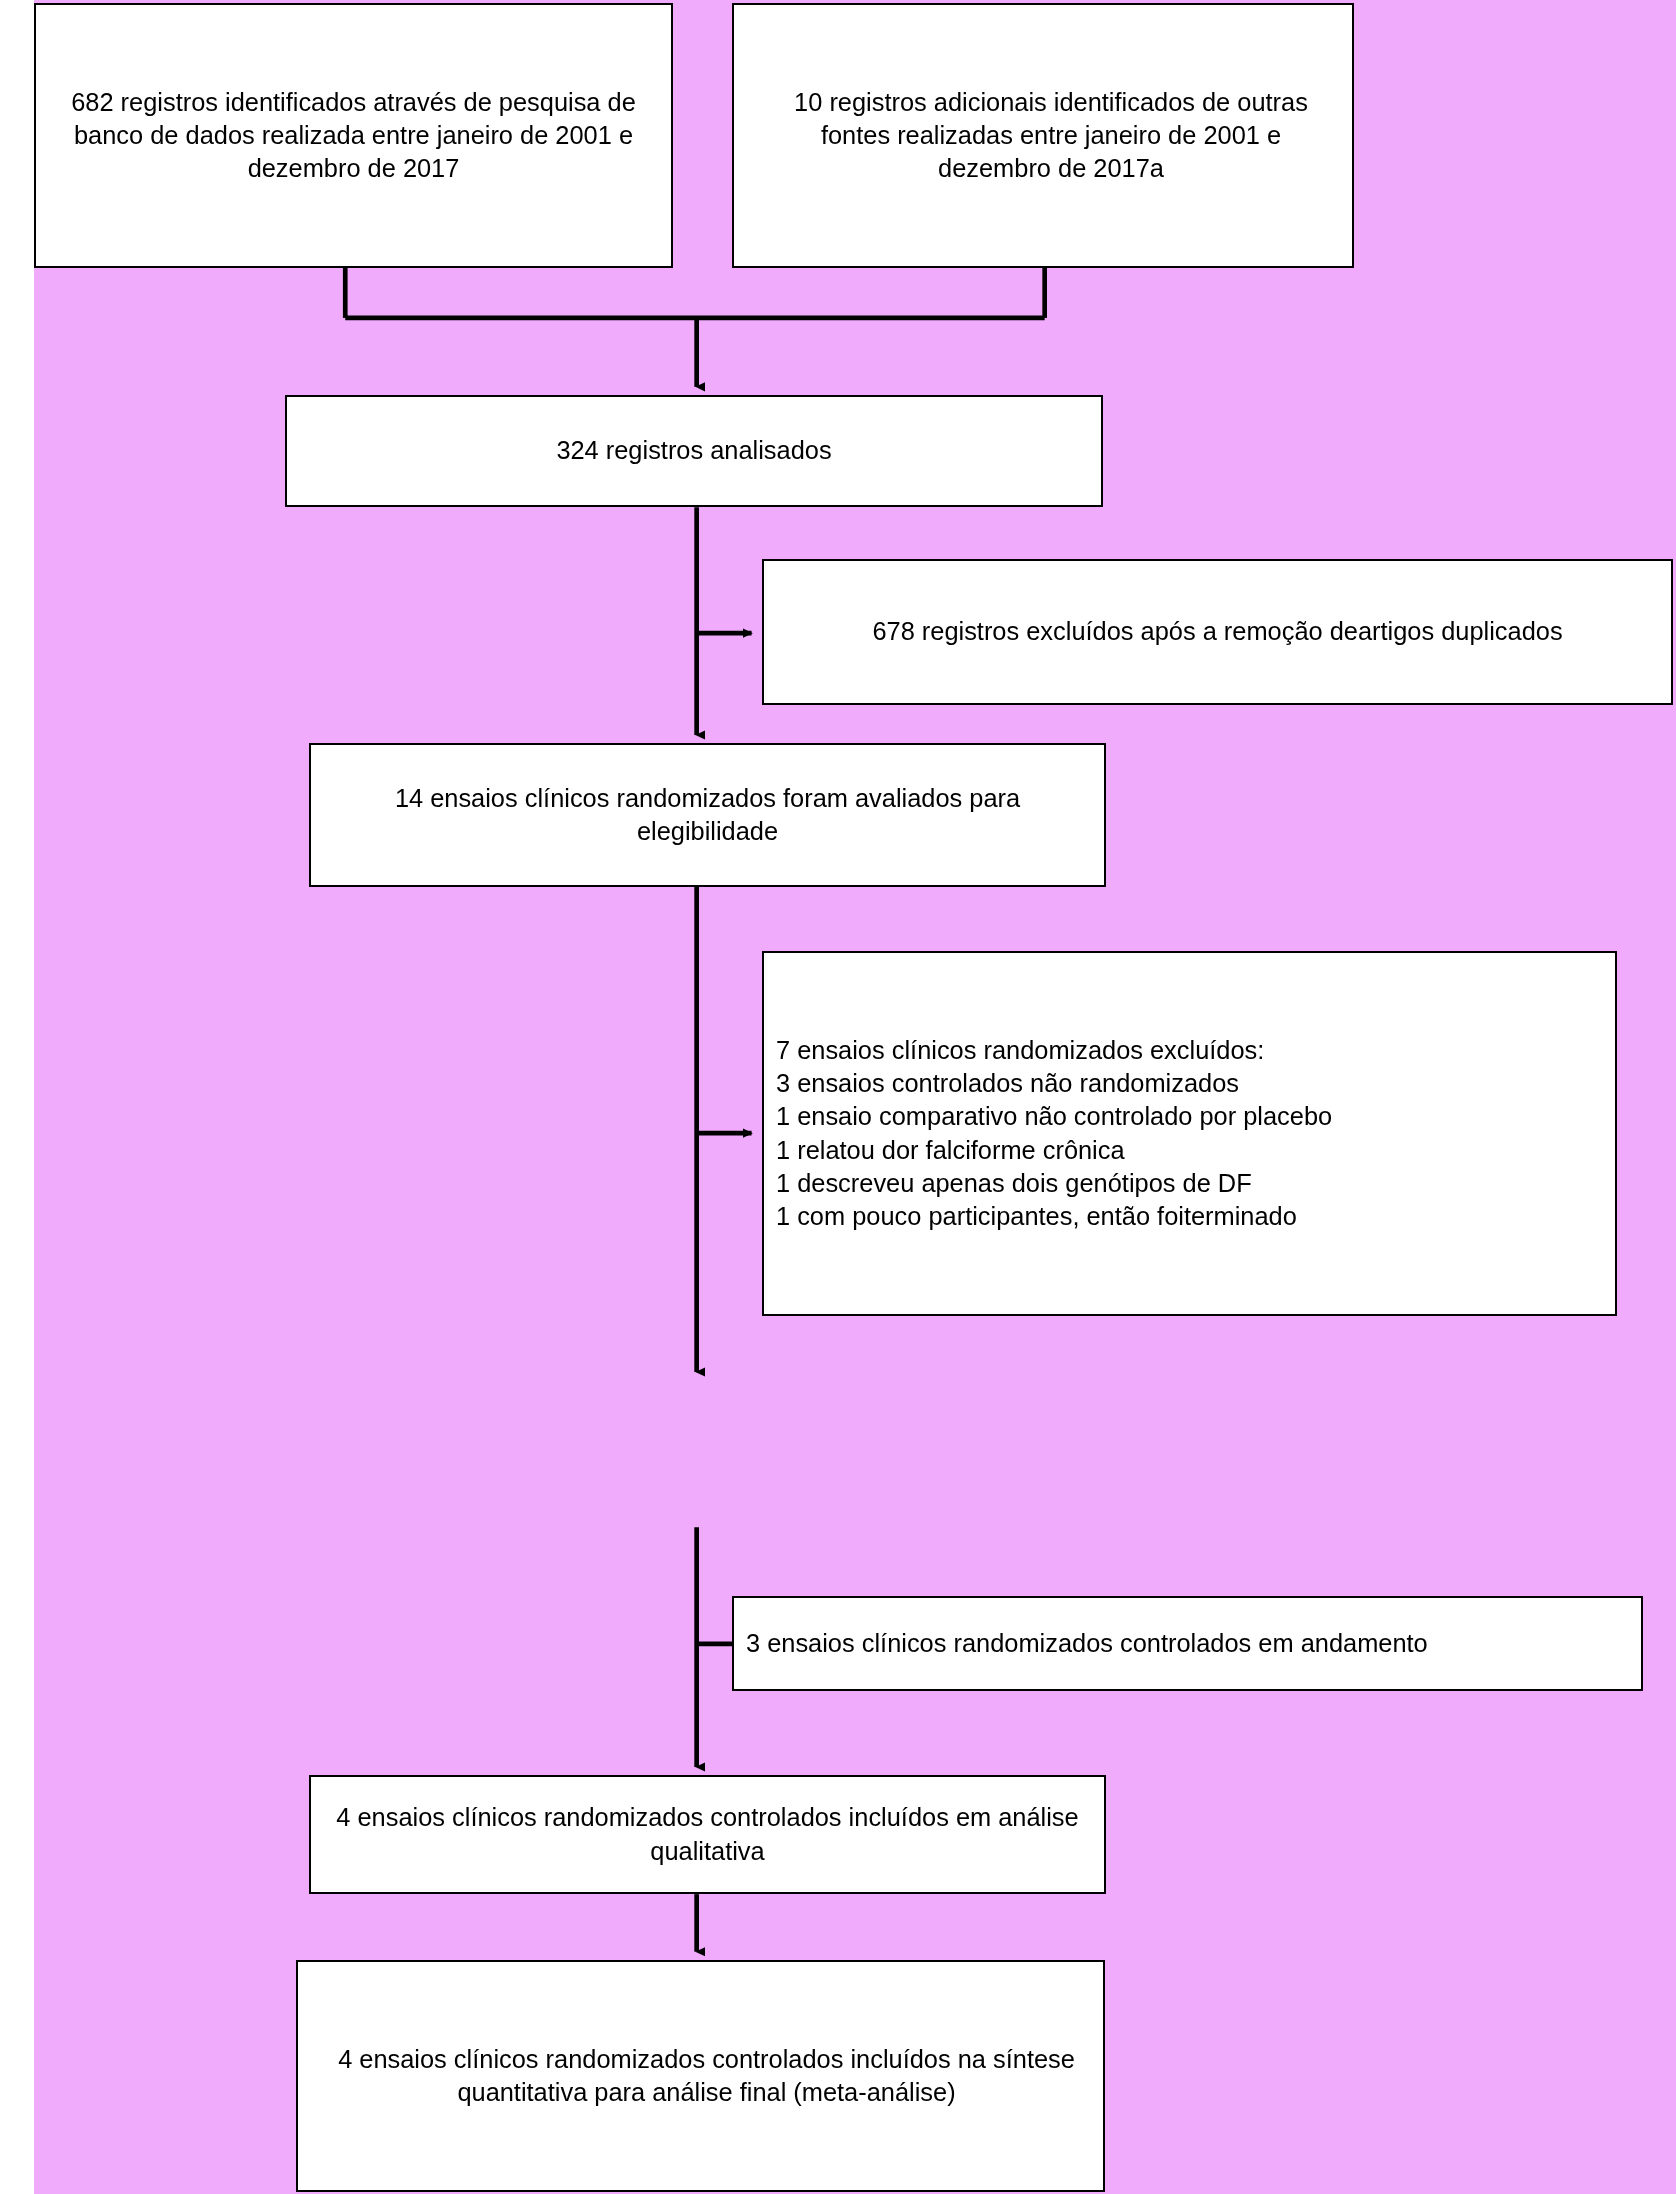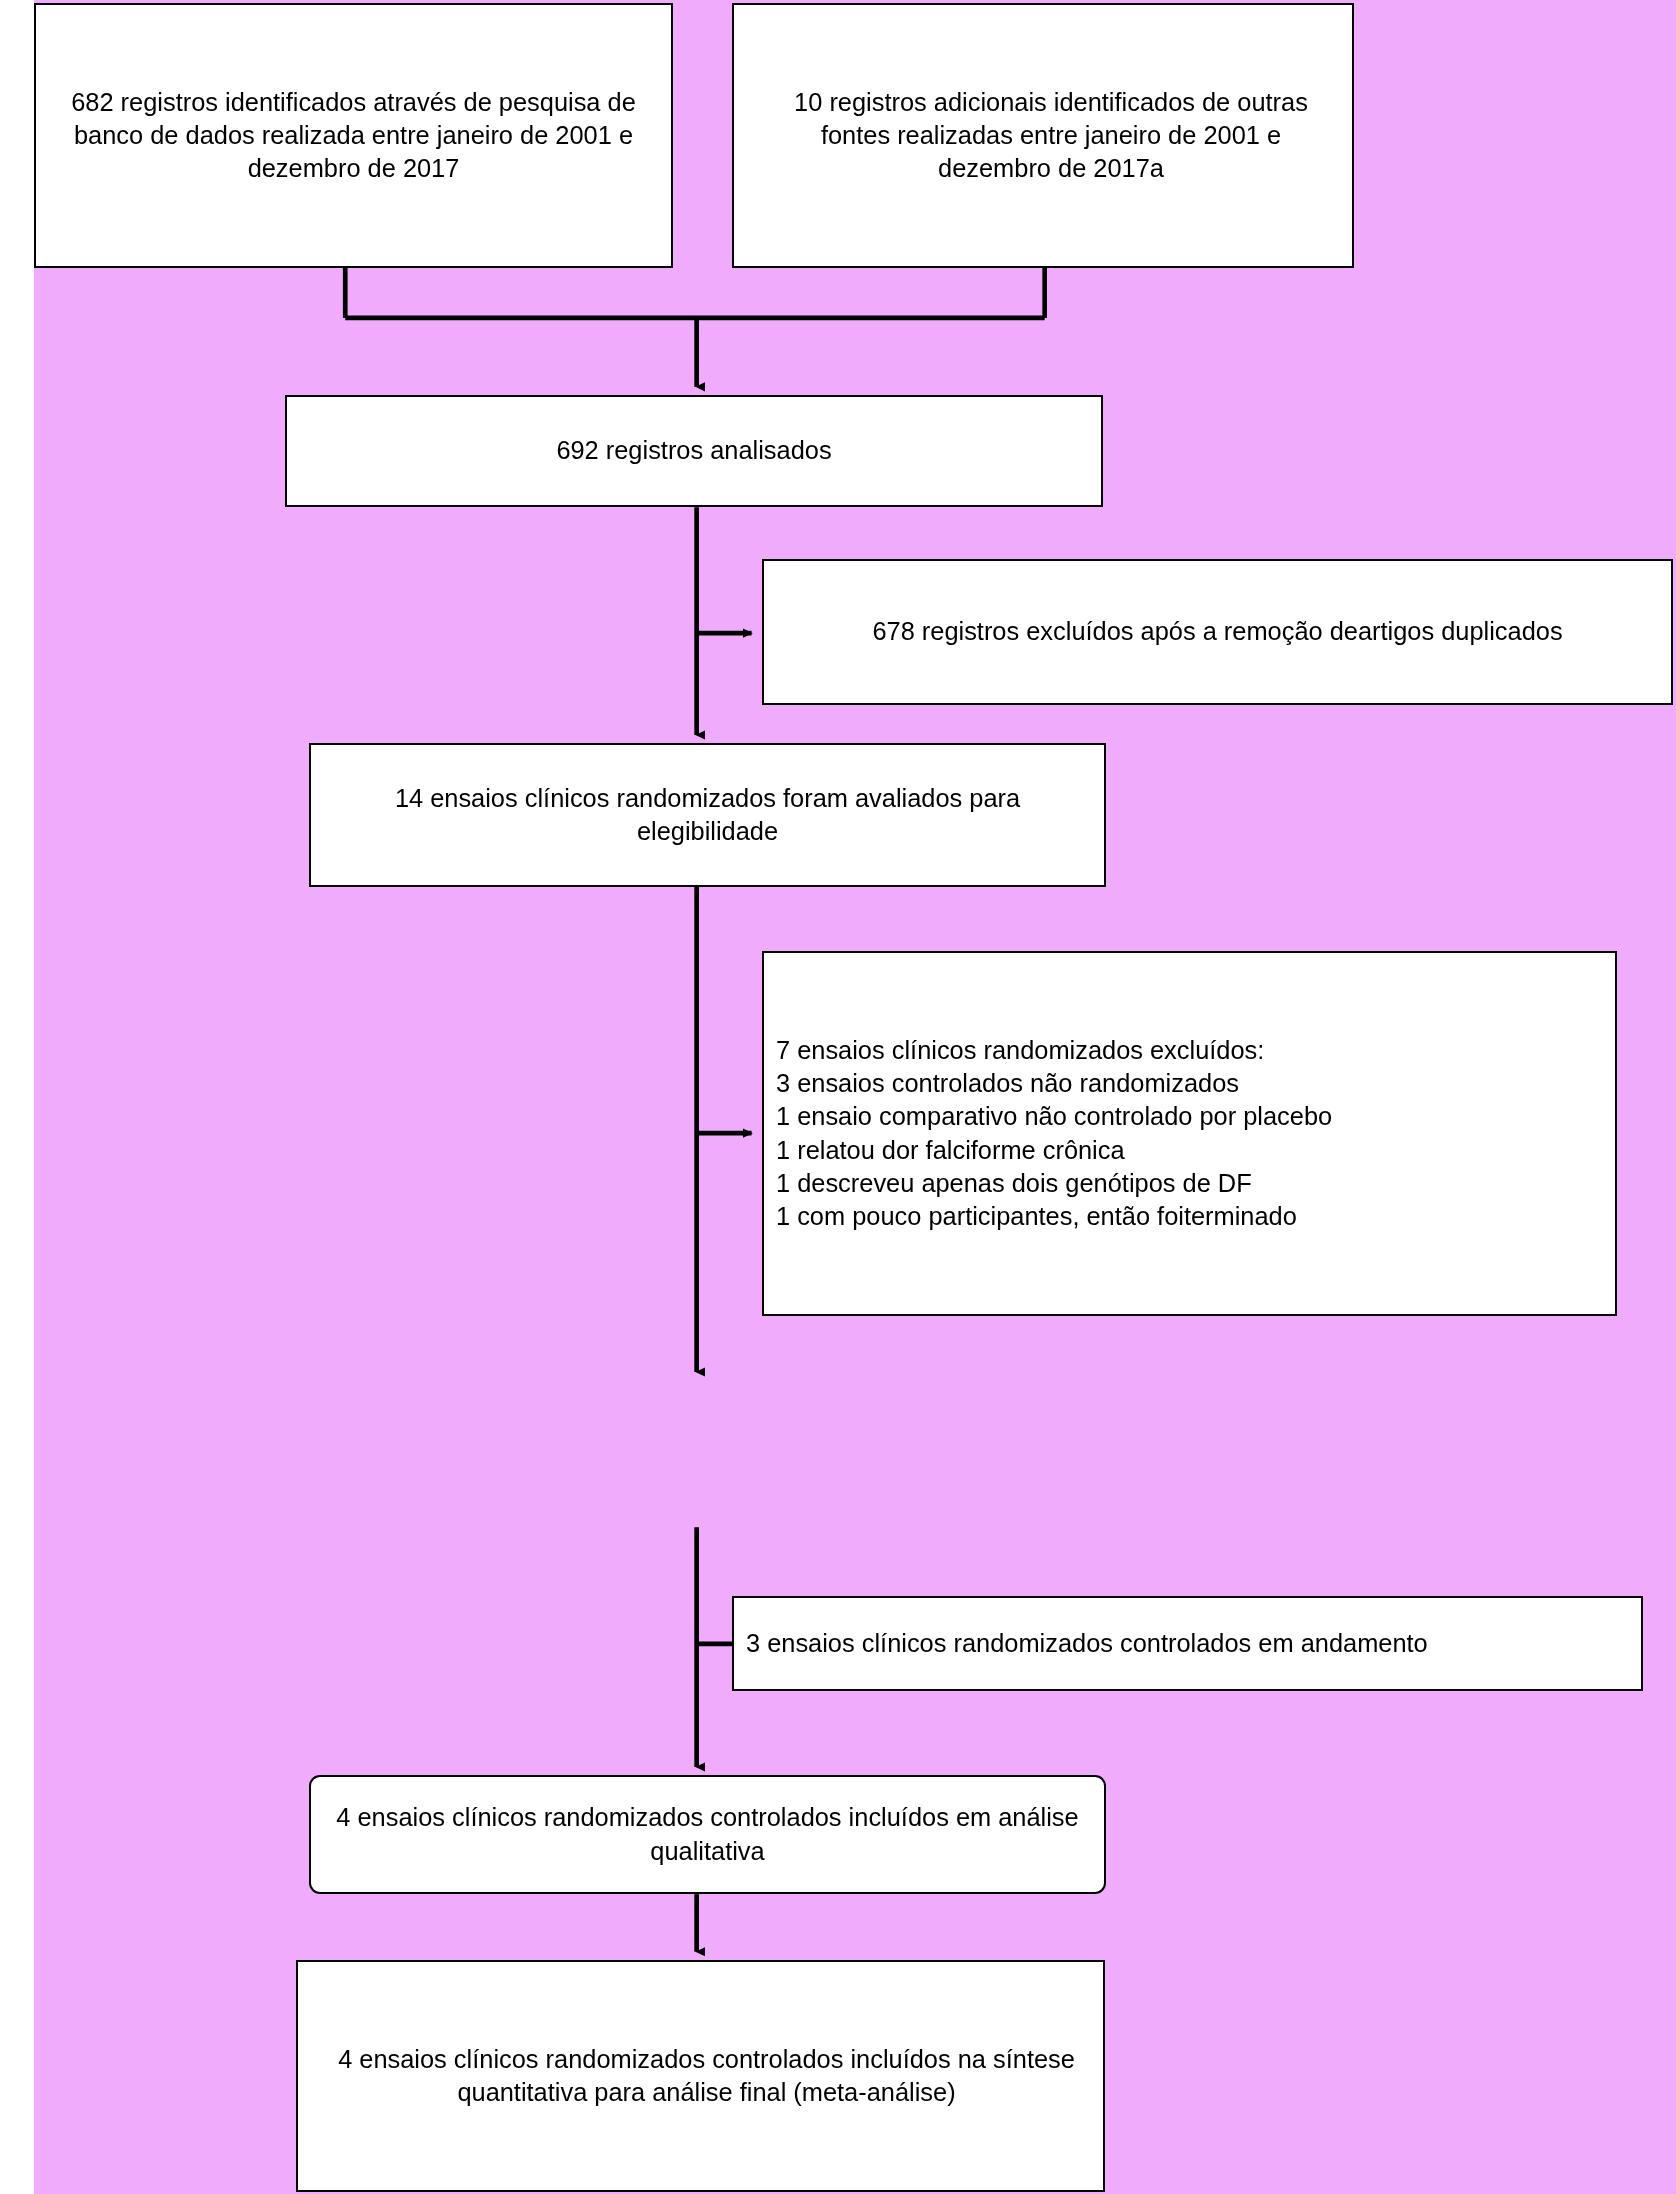--- a/index.html
+++ b/index.html
@@ -48,21 +48,21 @@
   }
   
   #node-db        { left: 0px;    top: 2.7px;    width: 639px;  height: 265px; }
   #node-other     { left: 698px; top: 2.7px;    width: 622px;  height: 265px; padding-left: 28px; }
   #node-screened  { left: 251px;  top: 395px;  width: 818px; height: 112px; }
   #node-dupes     { left: 728px; top: 559px;  width: 911px; height: 146px; }
   #node-eligible  { left: 275px;  top: 743px; width: 797px; height: 144px; }
   #node-excluded  { left: 728px; top: 951px; width: 855px; height: 365px; }
   #node-potential { left: 210px;  top: 1380px; width: 922px; height: 147px; }
   #node-ongoing   { left: 698px; top: 1596px; width: 911px; height: 95px; }
-  #node-qual      { left: 275px;  top: 1775px; width: 797px; height: 119px; border-radius: 11px; }
+  #node-qual      { left: 275px;  top: 1775px; width: 797px; height: 119px; }
   #node-quant     { left: 262px;  top: 1960px; width: 809px; height: 232px; padding-left: 24px; }
 </style>
 </head>
 <body>
 
 <div id="canvas">
 
   <svg id="edges" viewBox="0 0 2504 3278" width="1676" height="2194" xmlns="http://www.w3.org/2000/svg">
     <defs>
       <marker id="arrowDown" markerWidth="16" markerHeight="16" refX="8" refY="13" orient="auto" markerUnits="userSpaceOnUse">
@@ -101,21 +101,21 @@
 
   <div class="node" id="node-db">
     <span class="node-text">682 registros identificados através de pesquisa de banco de dados realizada entre janeiro de 2001 e dezembro de 2017</span>
   </div>
 
   <div class="node" id="node-other">
     <span class="node-text">10 registros adicionais identificados de outras fontes realizadas entre janeiro de 2001 e dezembro de 2017a</span>
   </div>
 
   <div class="node" id="node-screened">
-    <span class="node-text">692 registros analisados</span>
+    <span class="node-text">324 registros analisados</span>
   </div>
 
   <div class="node" id="node-dupes">
     <span class="node-text">678 registros excluídos após a remoção deartigos duplicados</span>
   </div>
 
   <div class="node" id="node-eligible">
     <span class="node-text">14 ensaios clínicos randomizados foram avaliados para elegibilidade</span>
   </div>
 

